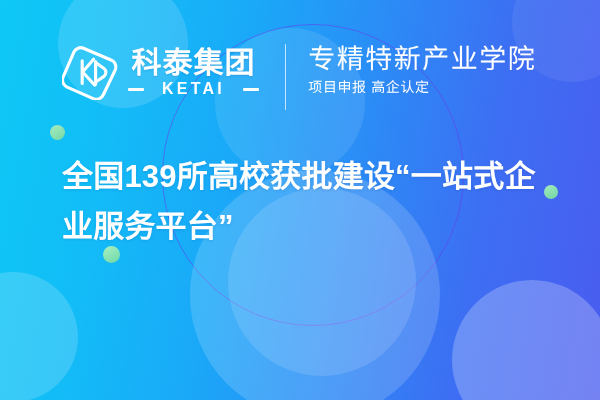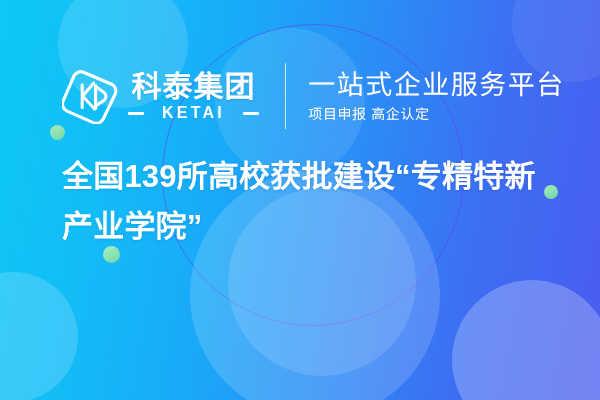--- a/index.html
+++ b/index.html
@@ -127,23 +127,23 @@
     top: 246px;
     width: 17px;
     height: 17px;
     background: linear-gradient(150deg,#a8f0c4,#70d9a6);
   }
 
   
   .header {
     position: absolute;
     left: 62px;
-    top: 58px;
-    display: flex;
-    align-items: center;
+    top: 44px;
+    display: flex;
+    align-items: flex-start;
     height: 76px;
   }
 
   .logo-lockup {
     display: flex;
     align-items: center;
     gap: 10px;
   }
 
   .logo-mark {
@@ -273,21 +273,21 @@
           <span class="logo-rule"></span>
           <span class="logo-en">KETAI</span>
           <span class="logo-rule"></span>
         </div>
       </div>
     </div>
 
     <div class="divider"></div>
 
     <div class="tagline">
-      <div class="tagline-main">一站式企业服务平台</div>
+      <div class="tagline-main">专精特新产业学院</div>
       <div class="tagline-sub">项目申报 高企认定</div>
     </div>
 
   </div>
 
-  <div class="headline">全国139所高校获批建设“专精特新产业学院”</div>
+  <div class="headline">全国139所高校获批建设“一站式企业服务平台”</div>
 
 </div>
 
 </body></html>

